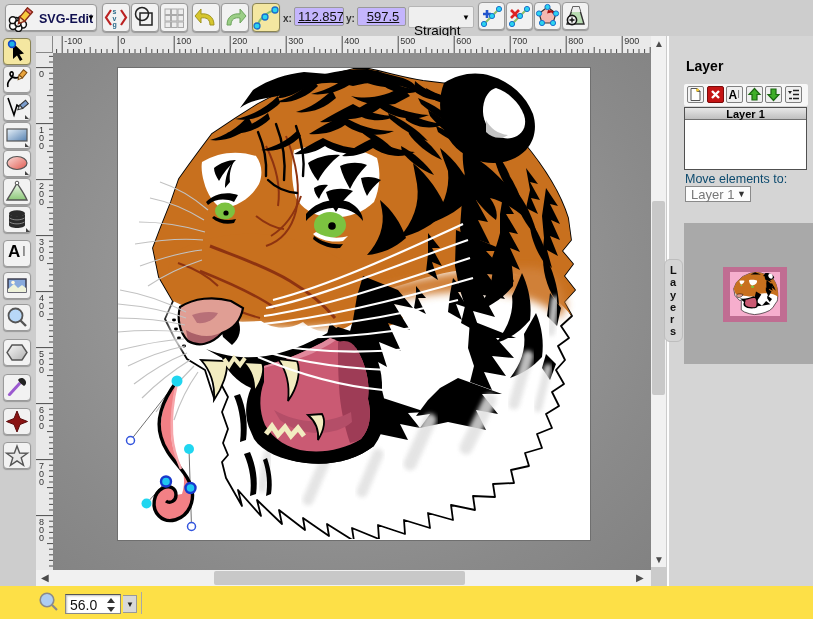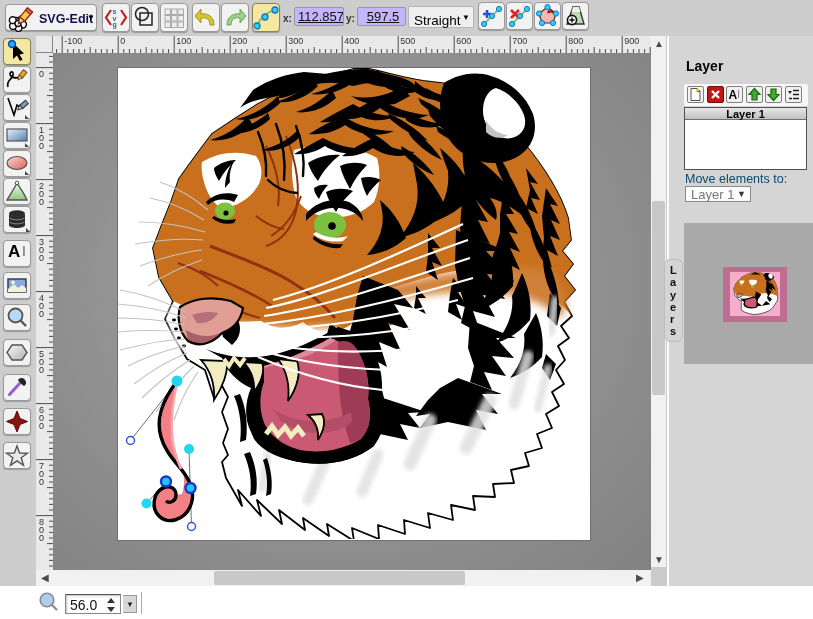--- a/index.html
+++ b/index.html
@@ -34,21 +34,21 @@
   #layerbtnstrip { position:absolute; left:684px; top:84px; width:124px; height:22px; background:#f7f7f7; border-radius:2px;}
   .lb { position:absolute; top:2px; width:17px; height:17px; border:1px solid #808080; border-radius:2px; background:#e8e8e8;}
   #layerlist { position:absolute; left:684px; top:107px; width:123px; height:63px; background:#fff; border:1px solid #505050; }
   #layerlist .hdr { height:12px; background:linear-gradient(#e8e8e8,#bfbfbf); border-bottom:1px solid #707070; font-size:11px; font-weight:bold; text-align:center; line-height:12px;}
   #movelbl { position:absolute; left:685px; top:172px; font-size:12.5px; color:#0c4a6e; }
   #moveselect { position:absolute; left:685px; top:186px; width:66px; height:16px; background:#fdfdfd; border:1px solid #8a8a8a; font-size:13px; color:#777; }
   #preview { position:absolute; left:684px; top:223px; width:129px; height:141px; background:#a9a9a9; }
   #thumbframe { position:absolute; left:39px; top:44px; width:64px; height:55px; background:#c06d92; }
   #thumbinner { position:absolute; left:7px; top:5px; width:50px; height:44px; background:#f6aecd; }
   
-  #tools_bottom { position:absolute; left:0; top:586px; width:813px; height:33px; background:#ffffff; }
+  #tools_bottom { position:absolute; left:0; top:586px; width:813px; height:33px; background:#fde047; }
   .lbl { font-weight:bold; color:#333; font-size:10px; }
   input.num { position:absolute; height:19px; border:1px solid #999; border-radius:2px; font-size:13px; font-family:"Liberation Sans",sans-serif; padding-left:3px; background:#c4b5fd; color:#111;text-decoration:underline;}
 </style>
 </head>
 <body>
 <div id="app">
   <div id="tools_top">
 
     <div class="tb" style="left:5px;top:4px;width:92px;height:27px;">
       <svg width="32" height="27" style="position:absolute;left:1px;top:0;" viewBox="0 0 32 27">
@@ -123,21 +123,21 @@
         <circle cx="4" cy="22" r="3" fill="#2ad4f0" stroke="#1b6ecc" stroke-width="1.3"></circle>
         <circle cx="12" cy="13" r="3" fill="#2ad4f0" stroke="#1b6ecc" stroke-width="1.3"></circle>
         <circle cx="22" cy="6" r="3" fill="#2ad4f0" stroke="#1b6ecc" stroke-width="1.3"></circle>
       </svg>
     </div>
     <span class="lbl" style="position:absolute;left:283px;top:13px;">x:</span>
     <input class="num" style="left: 294px; top: 7px; width: 50px;" value="112.857">
     <span class="lbl" style="position:absolute;left:346px;top:13px;">y:</span>
     <input class="num" style="left: 357px; top: 7px; width: 49px; text-align: center;" value="597.5">
     <div style="position:absolute;left:408px;top:6px;width:66px;height:22px;background:#efefef;border:1px solid #b5b5b5;border-radius:2px;">
-      <span style="position:absolute;left:5px;top:6px;font-size:13.5px;color:#000;">Straight</span>
+      <span style="position:absolute;left:5px;top:16px;font-size:13.5px;color:#000;">Straight</span>
       <span style="position:absolute;right:3px;top:6px;font-size:8px;color:#000;">▼</span>
     </div>
 
     <div class="tb" style="left:478px;top:2px;width:27px;height:28px;">
       <svg width="25" height="26" viewBox="0 0 25 26">
         <line x1="5" y1="21" x2="20" y2="6" stroke="#8cc06a" stroke-width="2"></line>
         <path d="M8 7 L8 15 M4 11 L12 11" stroke="#2255cc" stroke-width="2.6"></path>
         <circle cx="5" cy="21" r="2.6" fill="#2ad4f0" stroke="#1b6ecc"></circle>
         <circle cx="13" cy="13" r="2.6" fill="#2ad4f0" stroke="#1b6ecc"></circle>
         <circle cx="20" cy="6" r="2.6" fill="#2ad4f0" stroke="#1b6ecc"></circle>

